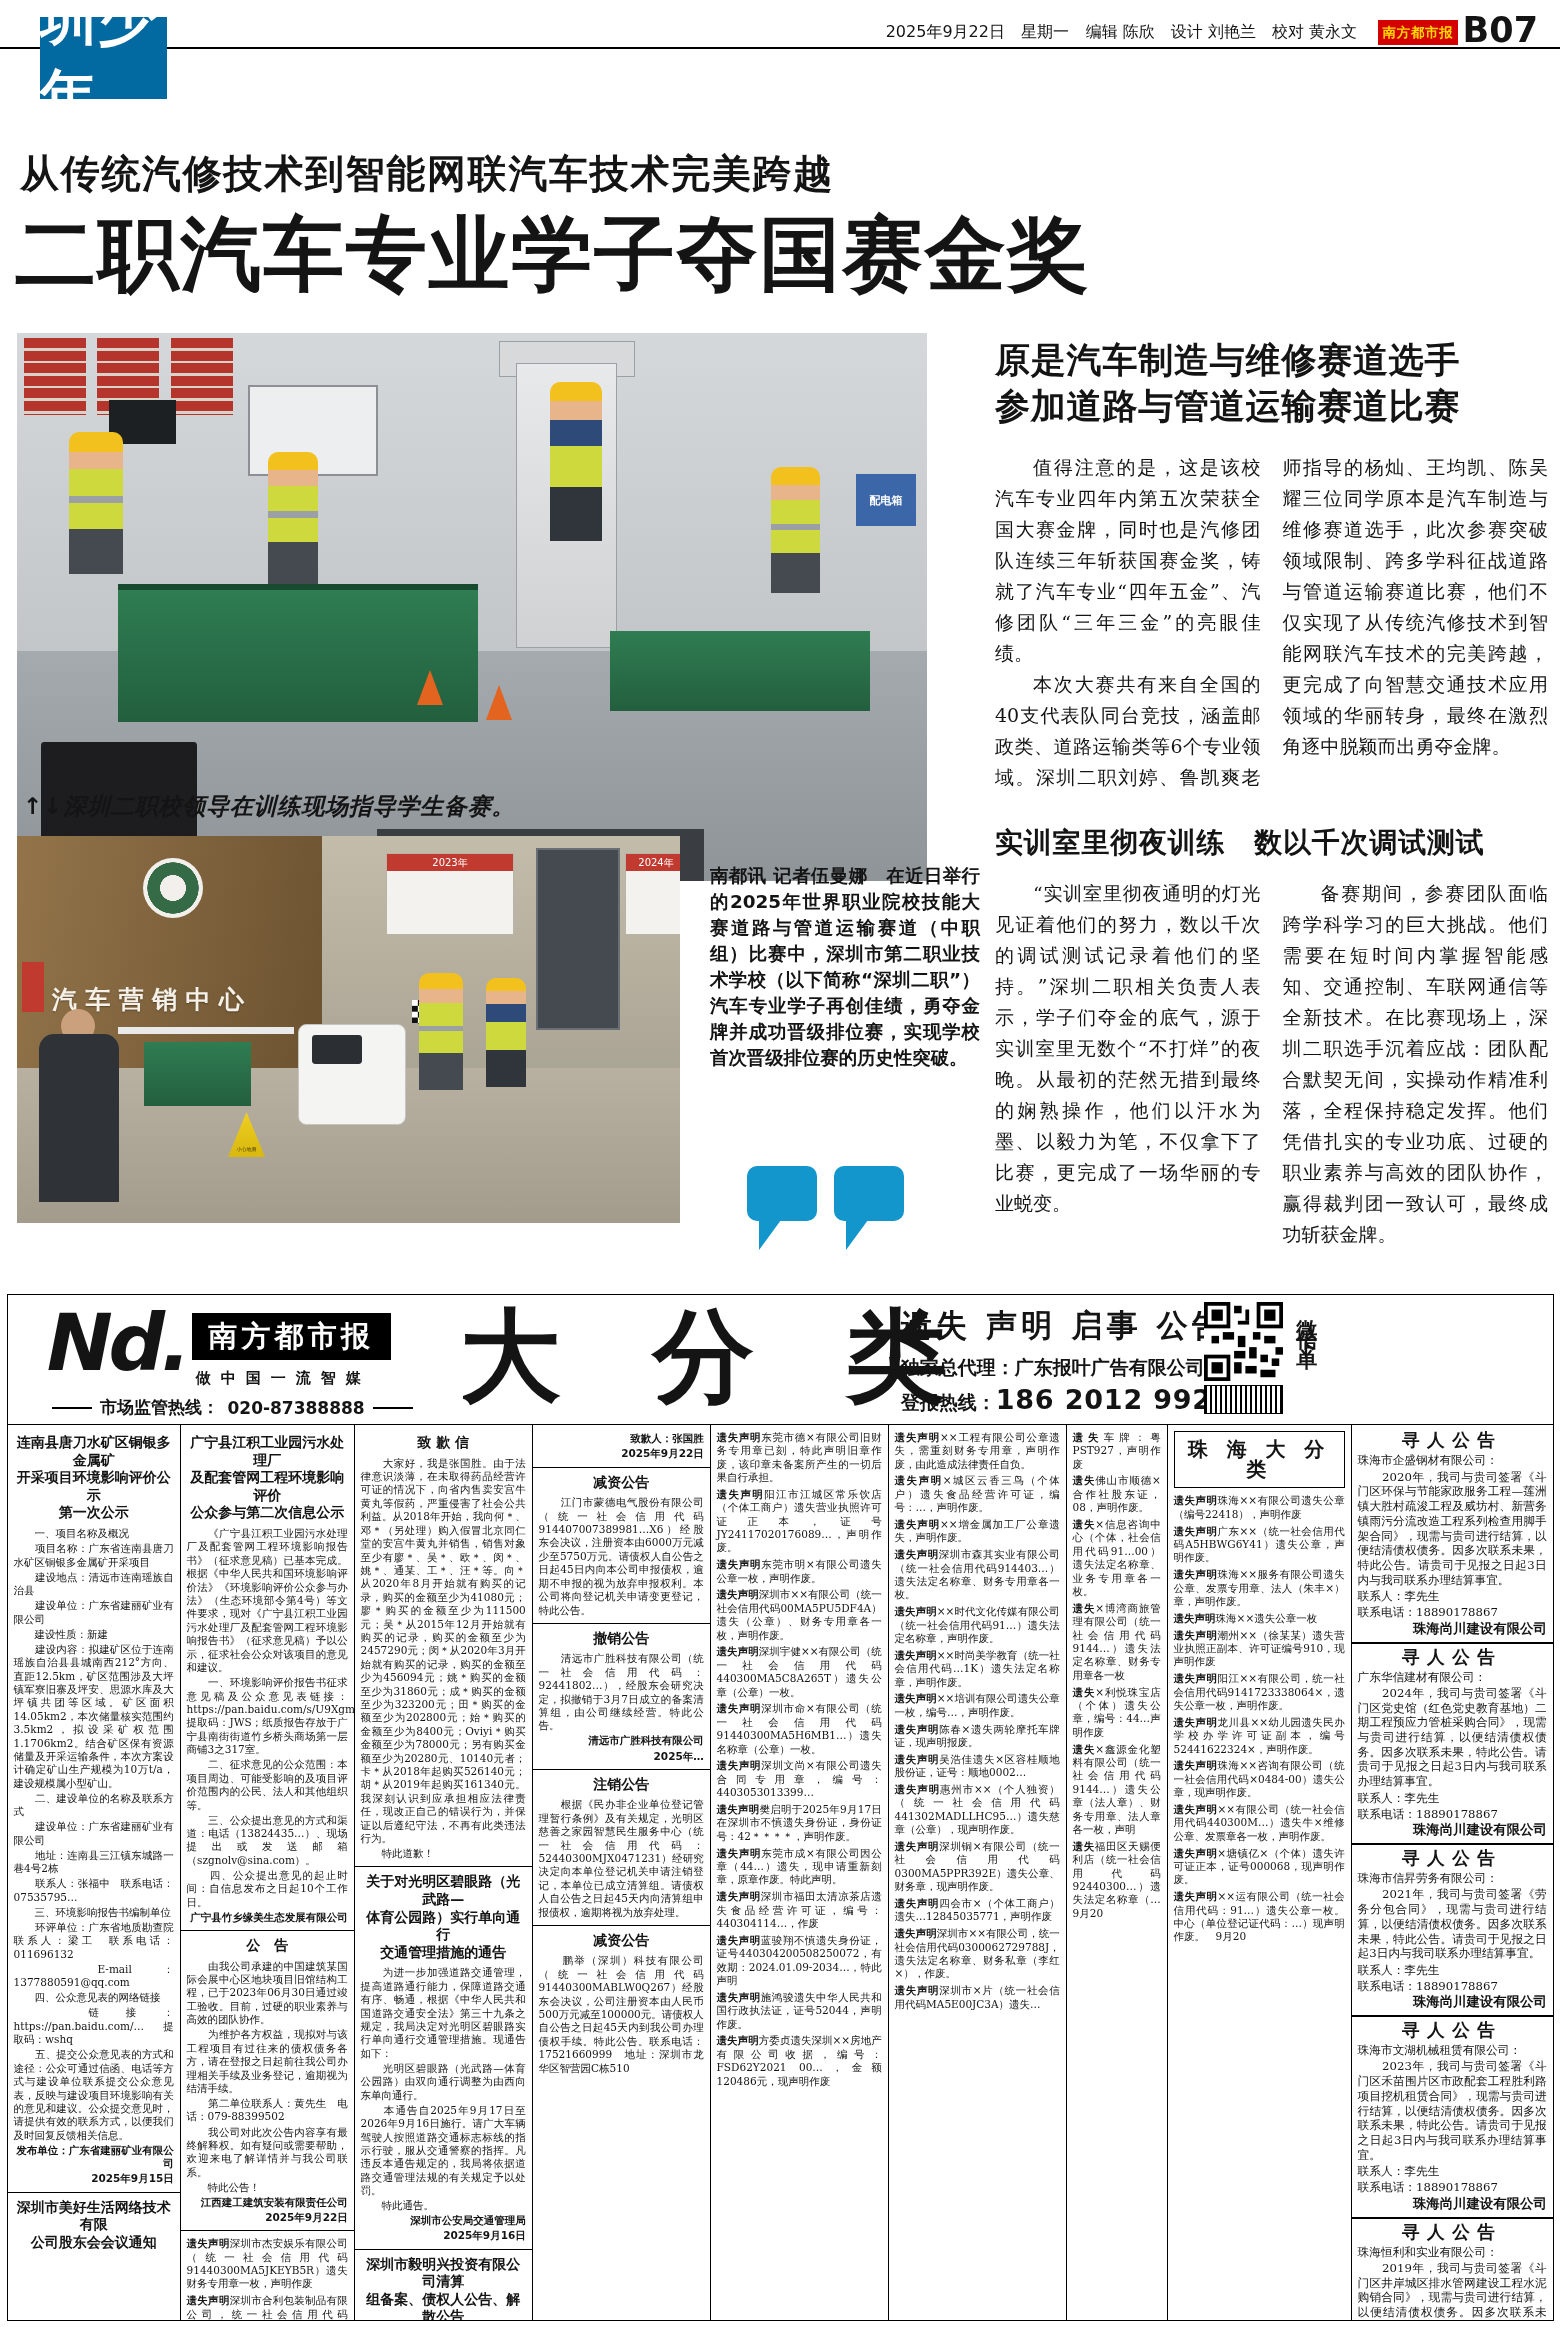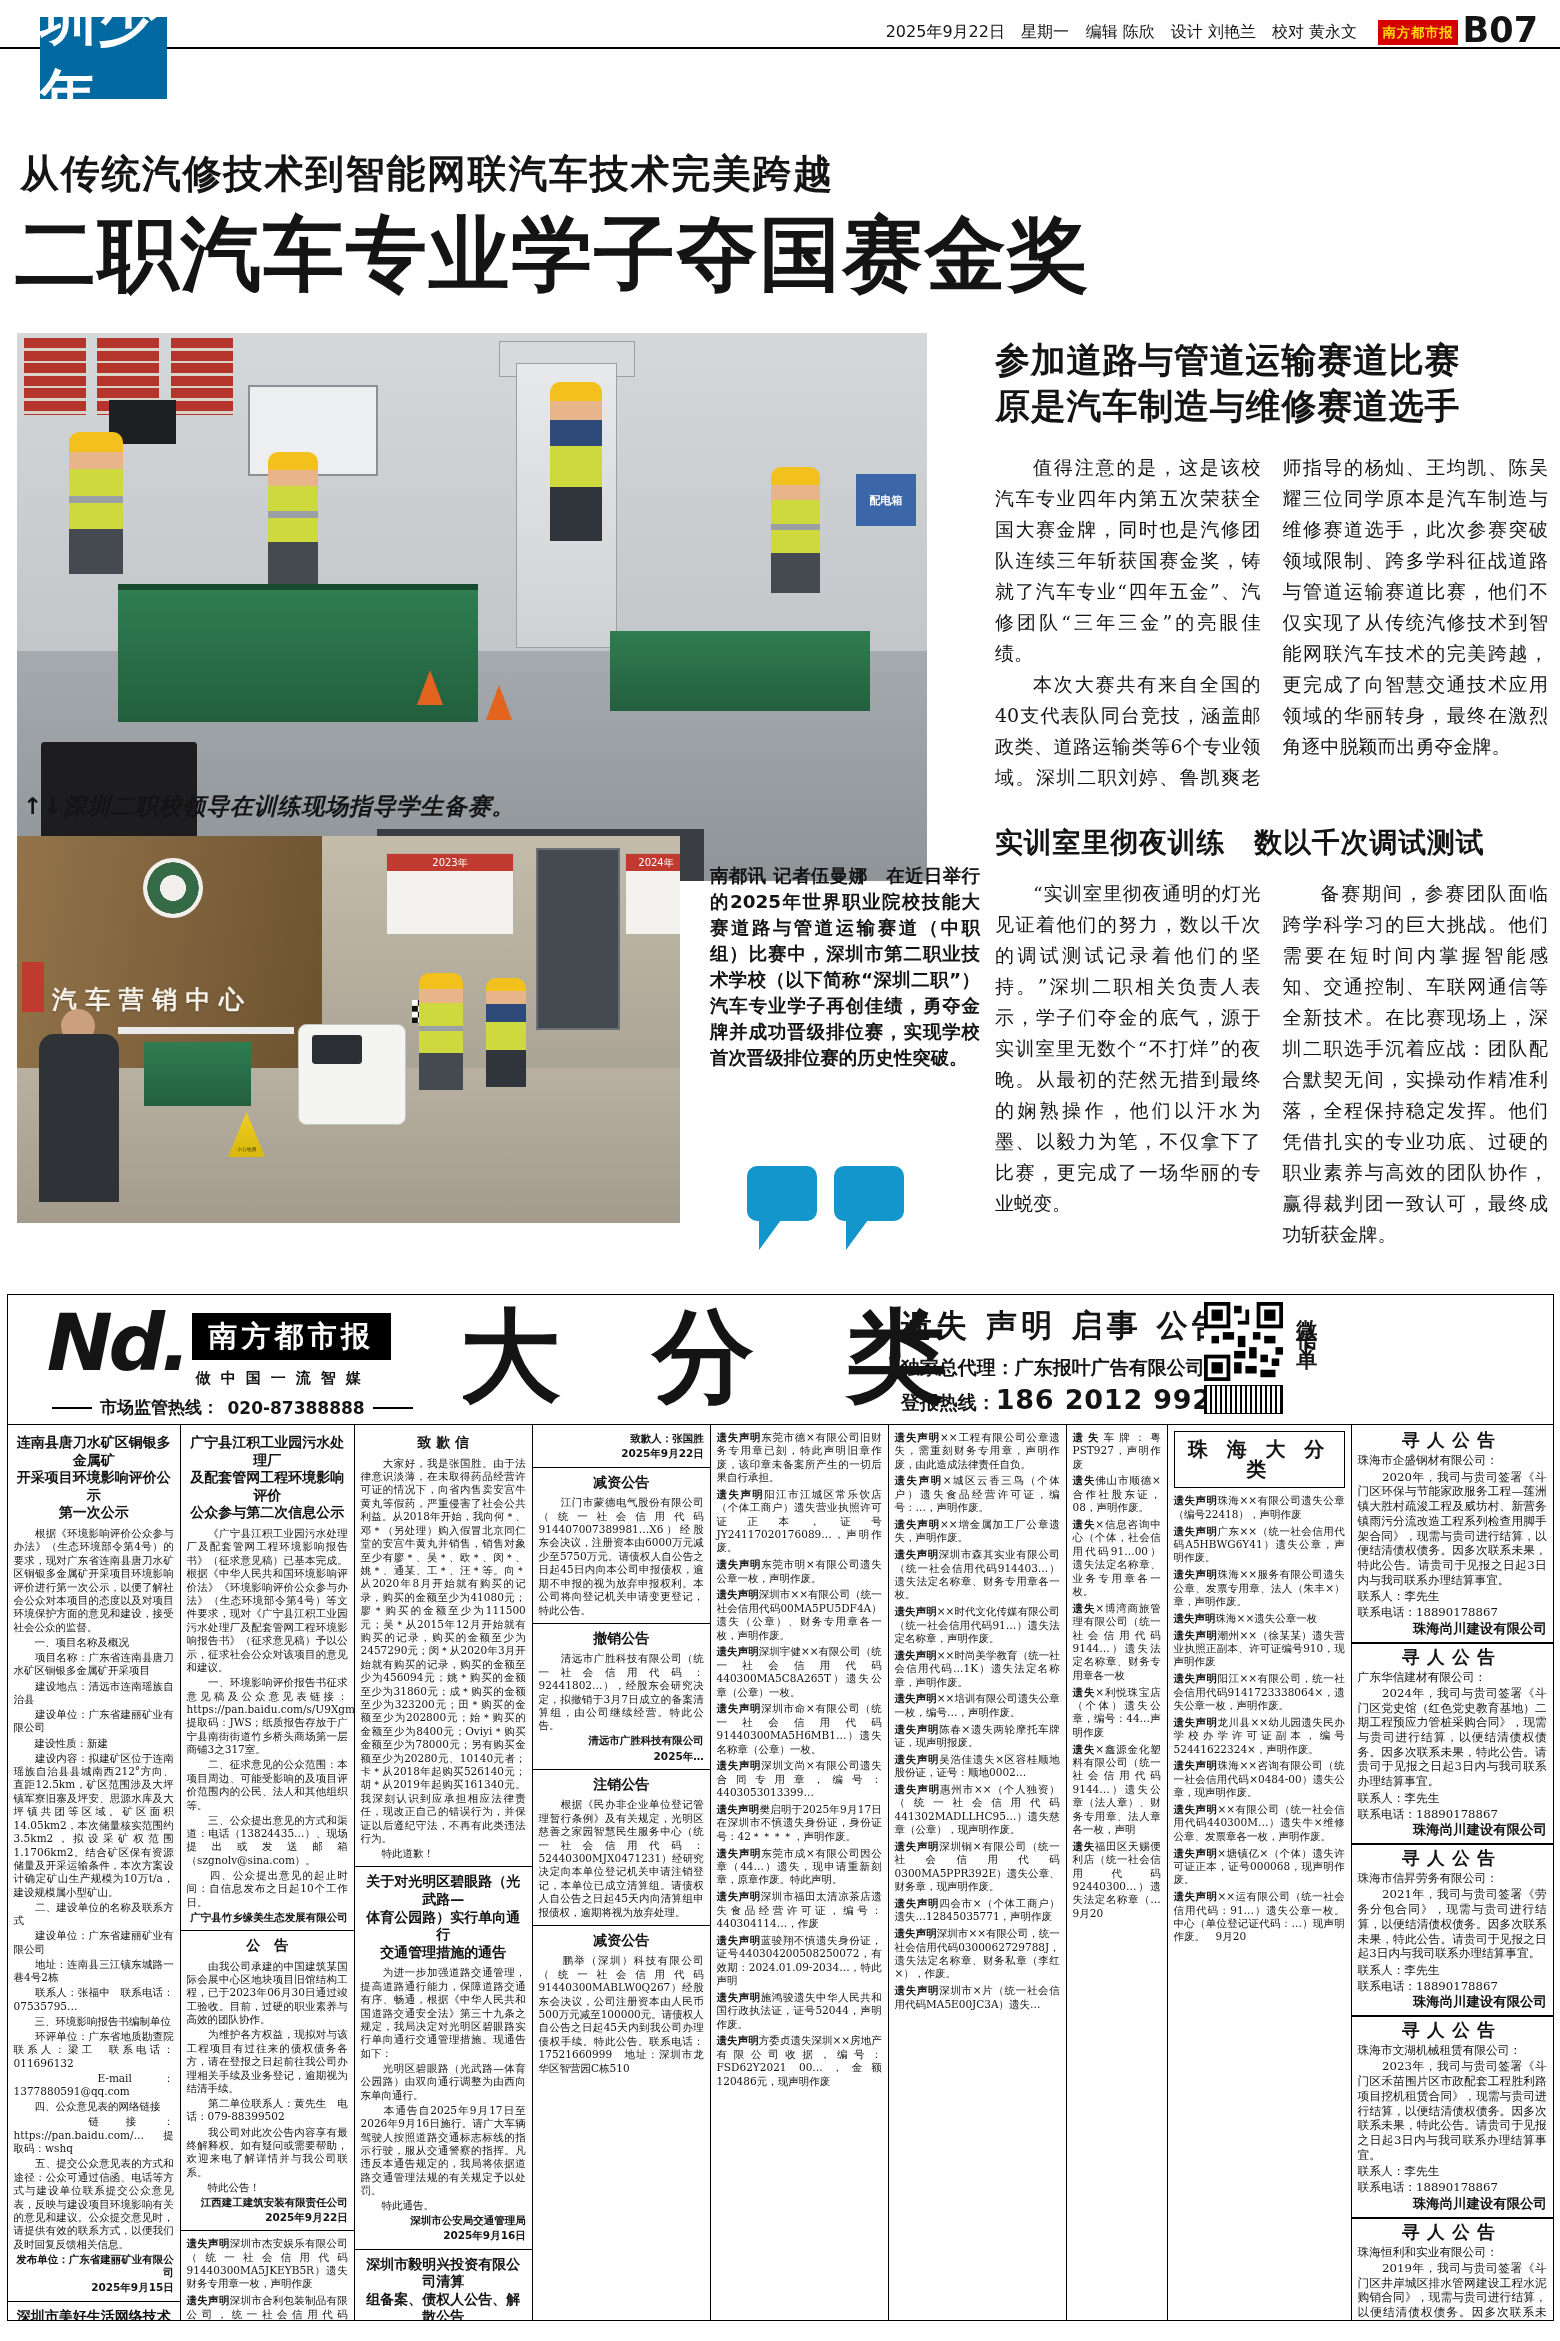--- a/index.html
+++ b/index.html
@@ -180,22 +180,22 @@
 
 <p class="lede" style="margin:0;">
   <span>南都讯 记者伍曼娜</span><span>　在近日举行的2025年世界职业院校技能大赛道路与管道运输赛道（中职组）比赛中，深圳市第二职业技术学校（以下简称“深圳二职”）汽车专业学子再创佳绩，勇夺金牌并成功晋级排位赛，实现学校首次晋级排位赛的历史性突破。</span>
 </p>
 <div class="quote">
   <div class="qmark"></div>
   <div class="qmark"></div>
 </div>
 
 <div class="deck">
+  <div>原是汽车制造与维修赛道选手</div>
   <div>参加道路与管道运输赛道比赛</div>
-  <div>原是汽车制造与维修赛道选手</div>
 </div>
 <div class="story-body story1">
     <div class="blk-para">值得注意的是，这是该校汽车专业四年内第五次荣获全国大赛金牌，同时也是汽修团队连续三年斩获国赛金奖，铸就了汽车专业“四年五金”、汽修团队“三年三金”的亮眼佳绩。</div>
     <div class="blk-para">本次大赛共有来自全国的40支代表队同台竞技，涵盖邮政类、道路运输类等6个专业领域。深圳二职刘婷、鲁凯爽老师指导的杨灿、王均凯、陈吴耀三位同学原本是汽车制造与维修赛道选手，此次参赛突破领域限制、跨多学科征战道路与管道运输赛道比赛，他们不仅实现了从传统汽修技术到智能网联汽车技术的完美跨越，更完成了向智慧交通技术应用领域的华丽转身，最终在激烈角逐中脱颖而出勇夺金牌。</div>
   </div>
 <div class="subhead">实训室里彻夜训练　数以千次调试测试</div>
 <div class="story-body story2">
     <div class="blk-para">“实训室里彻夜通明的灯光见证着他们的努力，数以千次的调试测试记录着他们的坚持。”深圳二职相关负责人表示，学子们夺金的底气，源于实训室里无数个“不打烊”的夜晚。从最初的茫然无措到最终的娴熟操作，他们以汗水为墨、以毅力为笔，不仅拿下了比赛，更完成了一场华丽的专业蜕变。</div>
     <div class="blk-para">备赛期间，参赛团队面临跨学科学习的巨大挑战。他们需要在短时间内掌握智能感知、交通控制、车联网通信等全新技术。在比赛现场上，深圳二职选手沉着应战：团队配合默契无间，实操动作精准利落，全程保持稳定发挥。他们凭借扎实的专业功底、过硬的职业素养与高效的团队协作，赢得裁判团一致认可，最终成功斩获金牌。</div>
   </div>
@@ -254,21 +254,20 @@
         </g>
     </svg>
     <div class="qr-mini"></div>
     <div class="qr-caption">微信下单</div>
   </div>
   <div class="cl-cols">
     <div class="ad-col w1">
         <div class="blk-title">连南县唐刀水矿区铜银多金属矿
 开采项目环境影响评价公示
 第一次公示</div>
-        <div class="blk-body">　　根据《环境影响评价公众参与办法》（生态环境部令第4号）的要求，现对广东省连南县唐刀水矿区铜银多金属矿开采项目环境影响评价进行第一次公示，以便了解社会公众对本项目的态度以及对项目环境保护方面的意见和建设，接受社会公众的监督。</div>
         <div class="blk-body">　　一、项目名称及概况</div>
         <div class="blk-body">　　项目名称：广东省连南县唐刀水矿区铜银多金属矿开采项目</div>
         <div class="blk-body">　　建设地点：清远市连南瑶族自治县</div>
         <div class="blk-body">　　建设单位：广东省建丽矿业有限公司</div>
         <div class="blk-body">　　建设性质：新建</div>
         <div class="blk-body">　　建设内容：拟建矿区位于连南瑶族自治县县城南西212°方向、直距12.5km，矿区范围涉及大坪镇军寮旧寨及坪安、思源水库及大坪镇共团等区域。矿区面积14.05km2，本次储量核实范围约3.5km2，拟设采矿权范围1.1706km2。结合矿区保有资源储量及开采运输条件，本次方案设计确定矿山生产规模为10万t/a，建设规模属小型矿山。</div>
         <div class="blk-body">　　二、建设单位的名称及联系方式</div>
         <div class="blk-body">　　建设单位：广东省建丽矿业有限公司</div>
         <div class="blk-body">　　地址：连南县三江镇东城路一巷4号2栋</div>
         <div class="blk-body">　　联系人：张福中　联系电话：07535795…</div>

